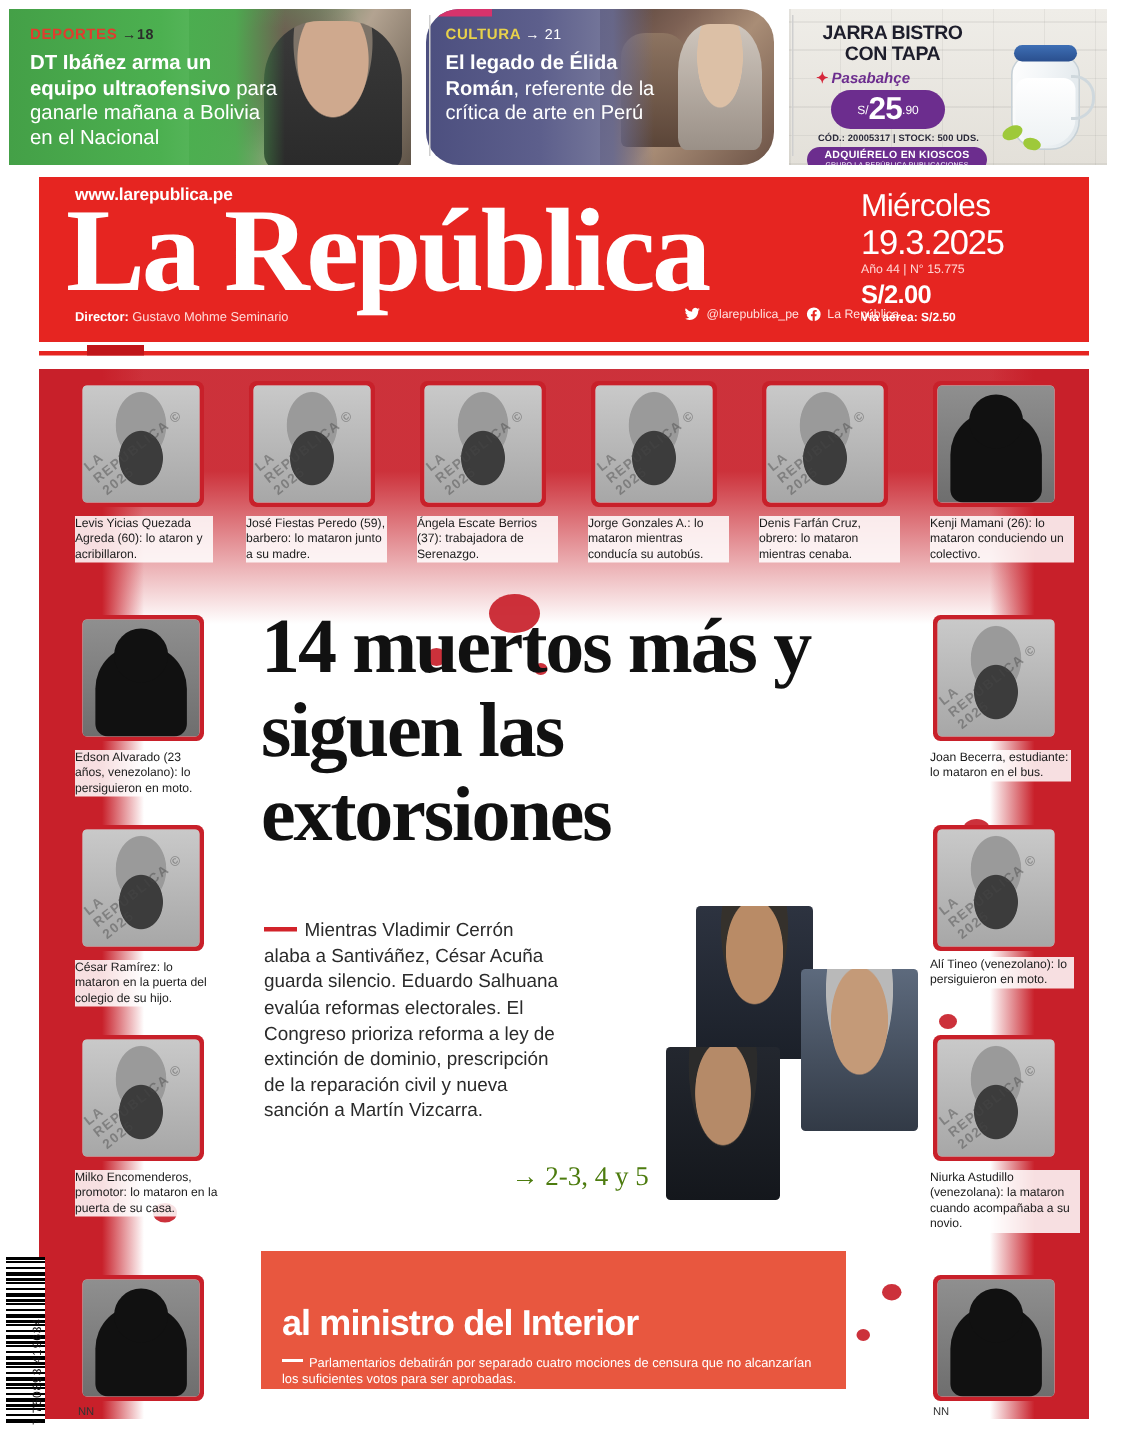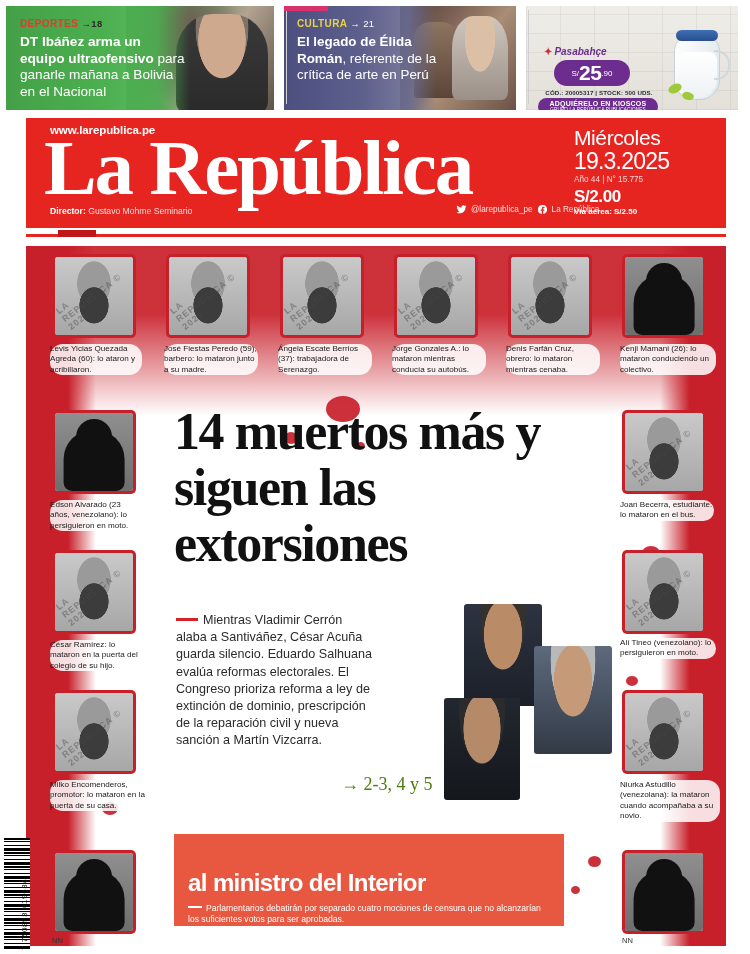--- a/index.html
+++ b/index.html
@@ -11,21 +11,21 @@
   }
   .page { position: relative; width: 750px; height: 844px; background:#fff; }
 
   
   .promo-strip {
     position: absolute; top: 0; left: 0; width: 750px; height: 114px;
     display: flex; gap: 0; padding: 6px 6px 4px 6px;
   }
   .promo-cell { position: relative; overflow: hidden; }
   .promo-deportes { width: 268px; margin-right: 10px; }
-  .promo-cultura  { width: 232px; margin-right: 10px; }
+  .promo-cultura  { width: 232px; margin-right: 10px; border-radius: 22px; }
   .promo-ad       { width: 212px; }
   .divider-v {
     position:absolute; top:10px; bottom:10px; width:1px; background:#cfcfcf;
   }
 
   
   .dep-photo {
     position:absolute; inset:0; left:120px;
     background:
       radial-gradient(circle at 35% 30%, #6d6052 0 16%, rgba(109,96,82,0) 55%),
@@ -222,21 +222,20 @@
     transform:translateX(-50%); background:#111; border-radius:50%;
   }
   .wm {
     position:absolute; inset:0; color:rgba(70,70,70,.45);
     font-size:9px; font-weight:bold; transform:rotate(-38deg);
     display:flex; align-items:center; justify-content:center; letter-spacing:1px;
   }
   .cap {
     position:absolute; font-size:8.1px; line-height:10.4px; color:#1a1a1a;
     background:rgba(255,255,255,.86);
-    border-radius:13px;
   }
 
   
   .head-main {
     position:absolute; left:148px; top:158px; width:380px;
     font-family:"Liberation Serif", serif; font-weight:bold;
     font-size:52px; line-height:56px; letter-spacing:-1.4px; color:#111;
   }
   .lead {
     position:absolute; left:150px; top:366px; width:200px;
@@ -353,20 +352,24 @@
       <div class="ad-card">
         <div class="ad-wall"></div>
         <div class="ad-jar">
           <div class="body"></div>
             <div class="milk"></div>
             <div class="lid"></div>
             <div class="handle"></div>
         </div>
         <div class="ad-lime1"></div>
         <div class="ad-lime2"></div>
+        <div class="ad-title">
+          <span>JARRA BISTRO</span><br>
+          <span>CON TAPA</span>
+        </div>
         <div class="ad-brand">
           <span class="mark">✦</span><span>Pasabahçe</span>
         </div>
         <div class="ad-price">
           <span class="cur">S/</span>
             <span class="num">25</span>
             <span class="cts">.90</span>
         </div>
         <div class="ad-code">CÓD.: 20005317 | STOCK: 500 UDS.</div>
         <div class="ad-cta">

